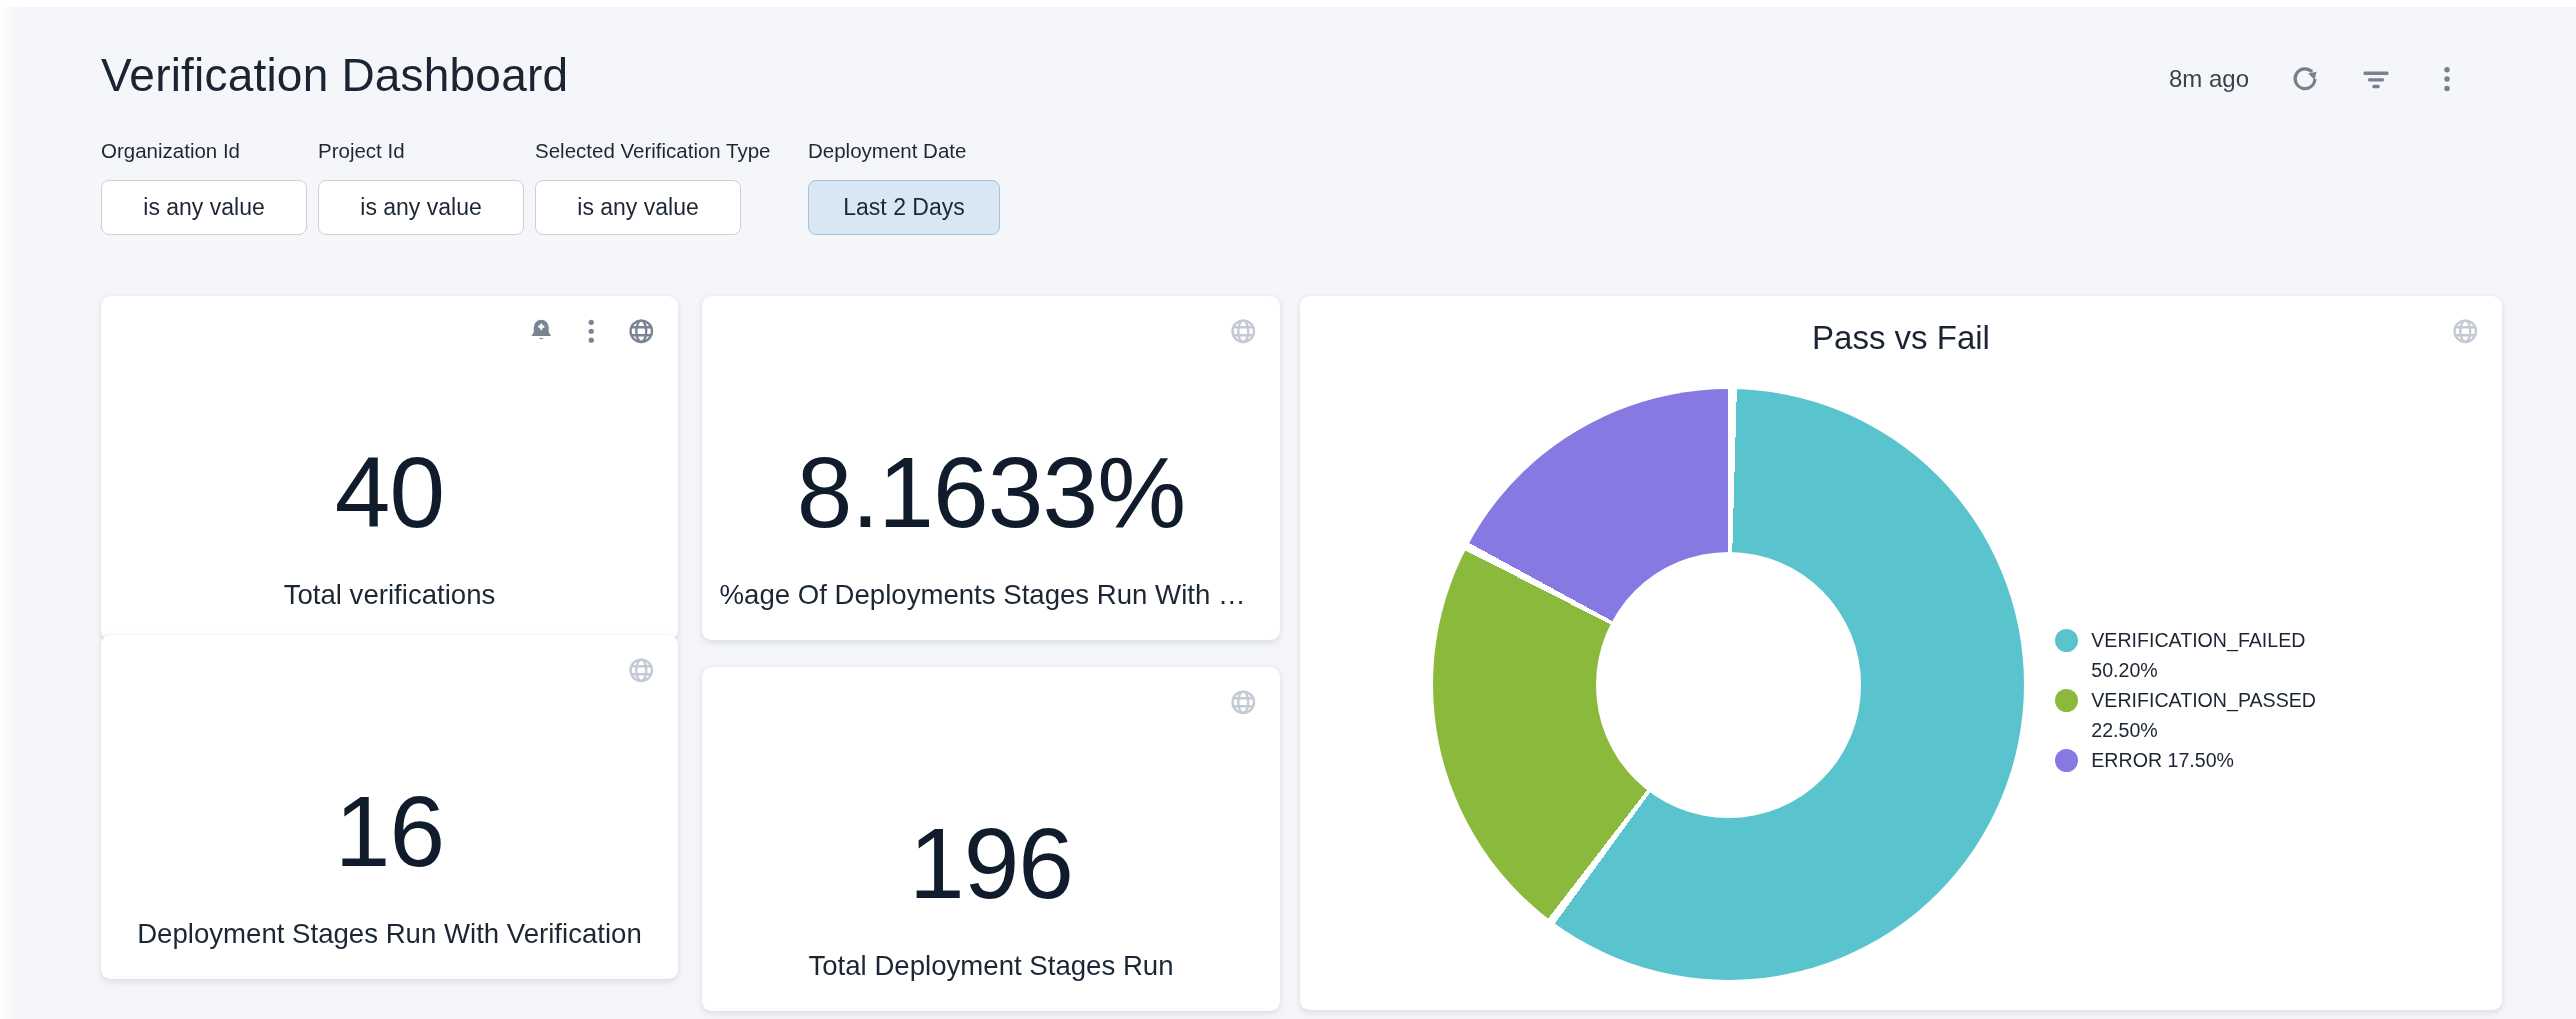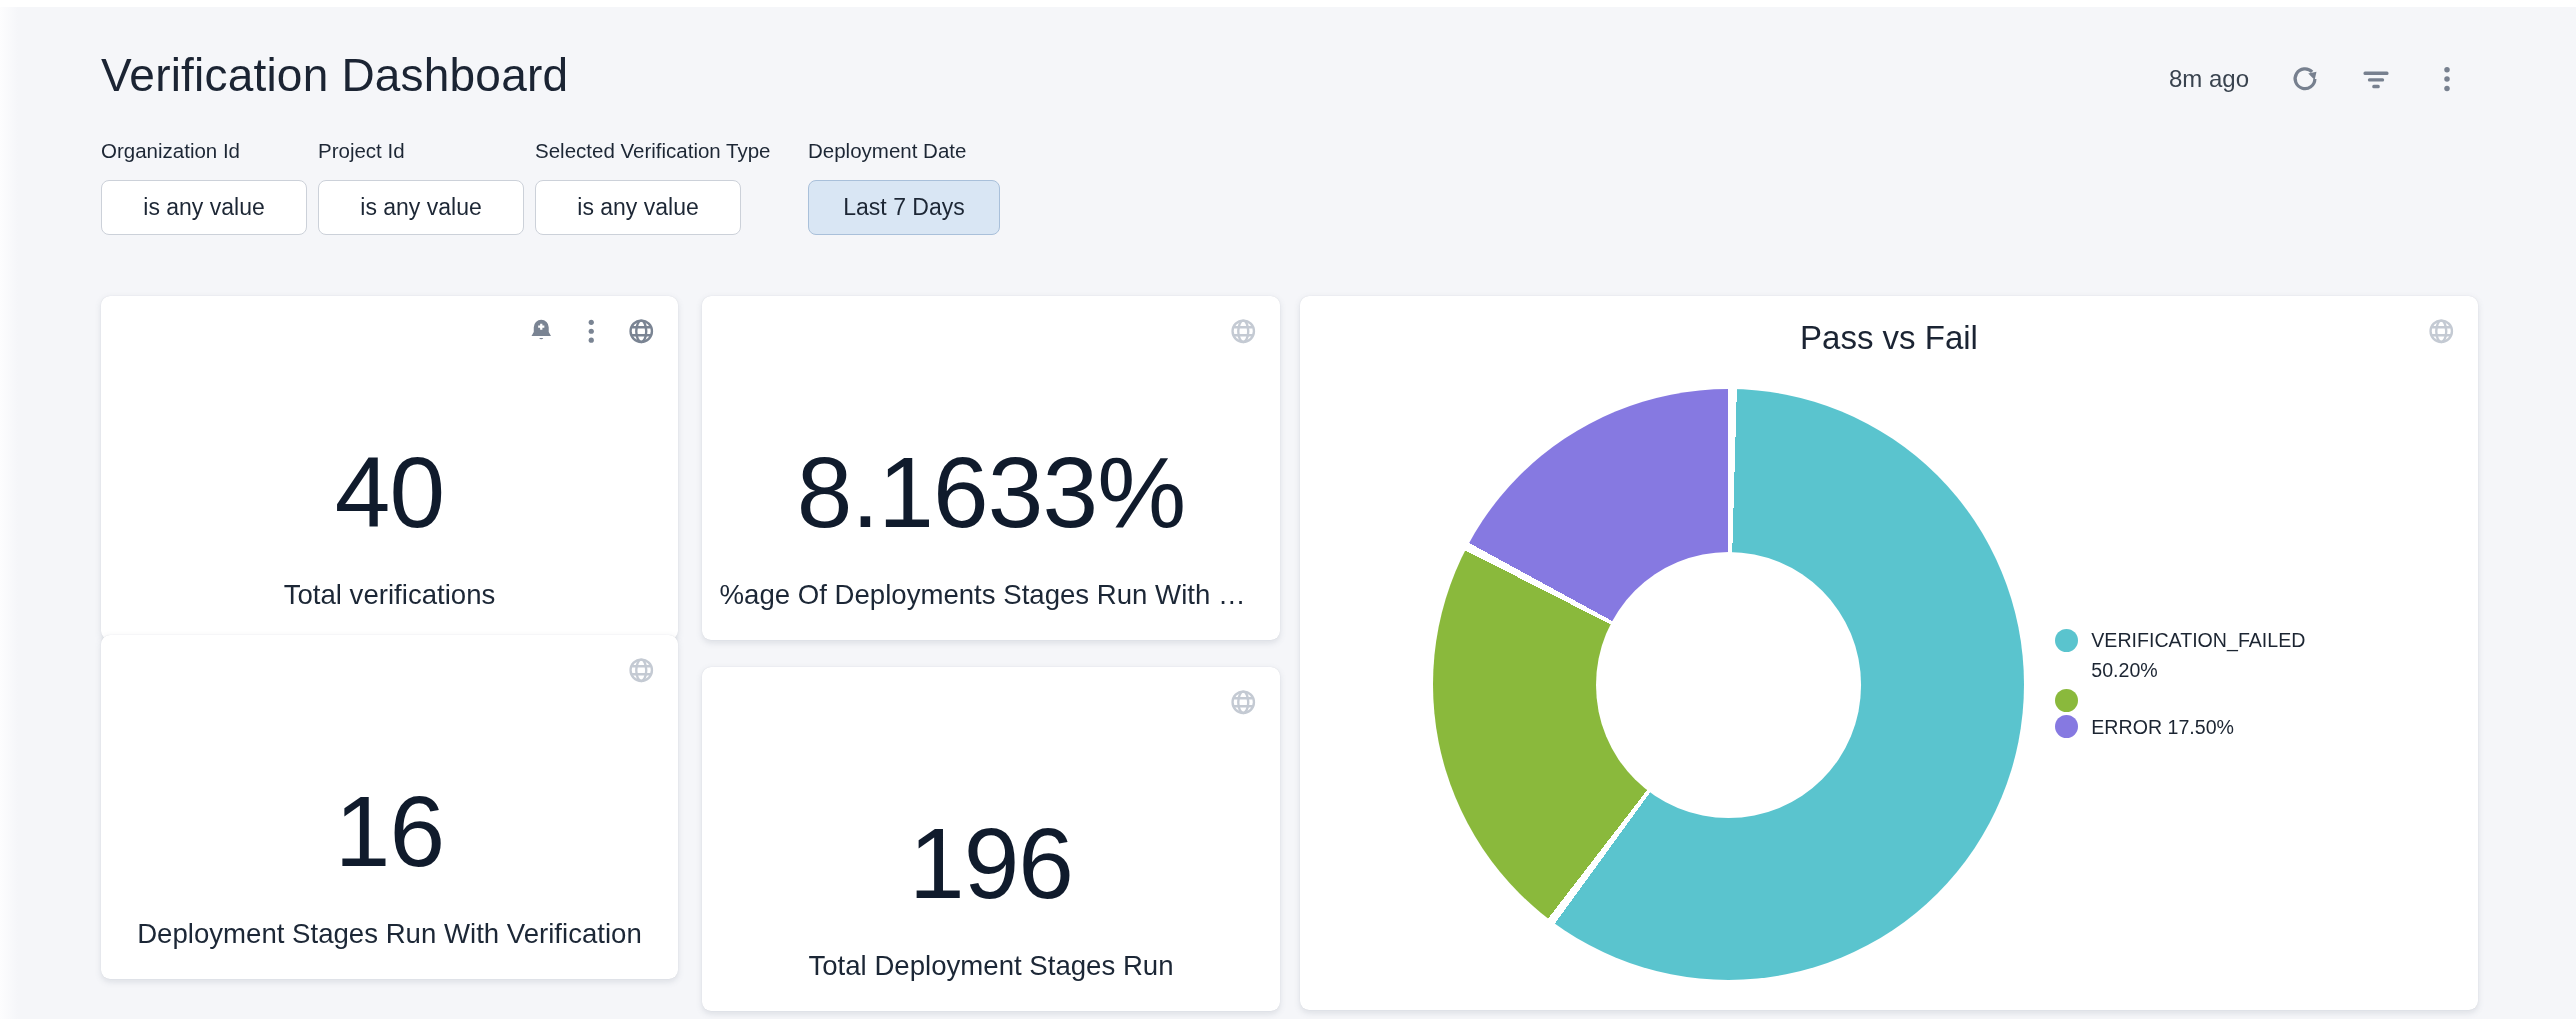--- a/index.html
+++ b/index.html
@@ -41,21 +41,21 @@
   }
   
   .card{
     position:absolute;background:#ffffff;border-radius:9px;
     box-shadow:0 2.7px 6.2px rgba(95,105,125,.16), 0 0 0.9px rgba(95,105,125,.2);
   }
   .pos-s1{left:101px;top:289px;width:577px;height:344px;}
   .pos-s2{left:702px;top:289px;width:578px;height:344px;}
   .pos-s3{left:101px;top:628px;width:577px;height:344px;}
   .pos-s4{left:702px;top:660px;width:578px;height:344px;}
-  .pos-chart{left:1300px;top:289px;width:1178px;height:714px;}
+  .pos-chart{left:1300px;top:289px;width:1178px;height:714px;padding-left:24px;}
   .card-icons{
     position:absolute;top:21.3px;right:23px;display:flex;align-items:center;gap:21.3px;
   }
   .cicon{width:28.5px;height:28.5px;display:block;cursor:pointer;}
   .icon-dark{color:#7a8493;}
   .icon-light{color:#c4cad3;}
   .stat{display:flex;flex-direction:column;align-items:center;}
   .stat-value{
     margin-top:146px;font-size:100px;line-height:100px;font-weight:500;
     color:#101b2c;letter-spacing:-0.9px;
@@ -150,21 +150,21 @@
       <div class="filter-group fg2">
         <div class="filter-label">Project Id</div>
         <button class="filter-btn">is any value</button>
       </div>
       <div class="filter-group fg3">
         <div class="filter-label">Selected Verification Type</div>
         <button class="filter-btn">is any value</button>
       </div>
       <div class="filter-group fg4">
         <div class="filter-label">Deployment Date</div>
-        <button class="filter-btn active">Last 7 Days</button>
+        <button class="filter-btn active">Last 2 Days</button>
       </div>
     </div>
 
     <div class="card stat pos-s1">
       <div class="card-icons">
         <svg class="cicon icon-dark" viewBox="0 0 32 32" width="28.5" height="28.5">
             <use href="#i-bell-plus"></use>
           </svg>
         <svg class="cicon icon-dark" viewBox="0 0 32 32" width="28.5" height="28.5">
             <use href="#i-kebab"></use>
@@ -217,20 +217,21 @@
       <div class="donut" id="donut" style="background: conic-gradient(rgb(255, 255, 255) 0%, rgb(255, 255, 255) 0.45%, rgb(90, 196, 206) 0.45%, rgb(90, 196, 206) 60%, rgb(255, 255, 255) 60%, rgb(255, 255, 255) 60.45%, rgb(138, 185, 60) 60.45%, rgb(138, 185, 60) 82.5%, rgb(255, 255, 255) 82.5%, rgb(255, 255, 255) 82.95%, rgb(134, 121, 225) 82.95%, rgb(134, 121, 225) 100%);">
         <div class="donut-hole"></div>
       </div>
       <div class="legend">
         <div class="legend-item">
           <span class="legend-dot" style="background: rgb(90, 196, 206);"></span>
           <span class="legend-text"><span>VERIFICATION_FAILED</span> <span>50.20%</span></span>
         </div>
         <div class="legend-item">
           <span class="legend-dot" style="background: rgb(138, 185, 60);"></span>
+          <span class="legend-text"><span>VERIFICATION_PASSED</span> <span>22.50%</span></span>
         </div>
         <div class="legend-item">
           <span class="legend-dot" style="background: rgb(134, 121, 225);"></span>
           <span class="legend-text"><span>ERROR</span> <span>17.50%</span></span>
         </div>
       </div>
     </div>
 
   </div>
 </div>

